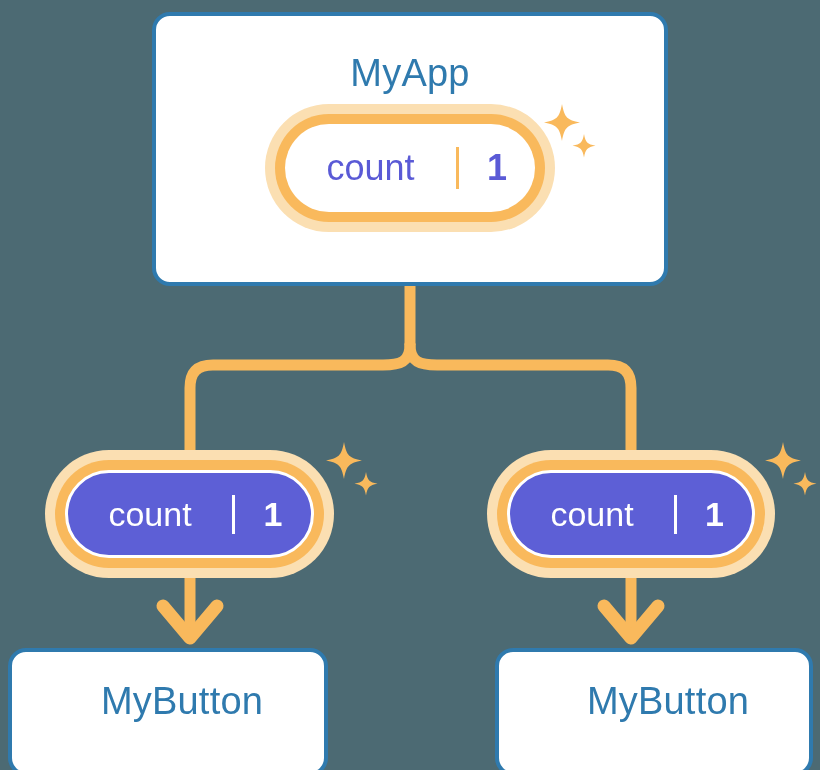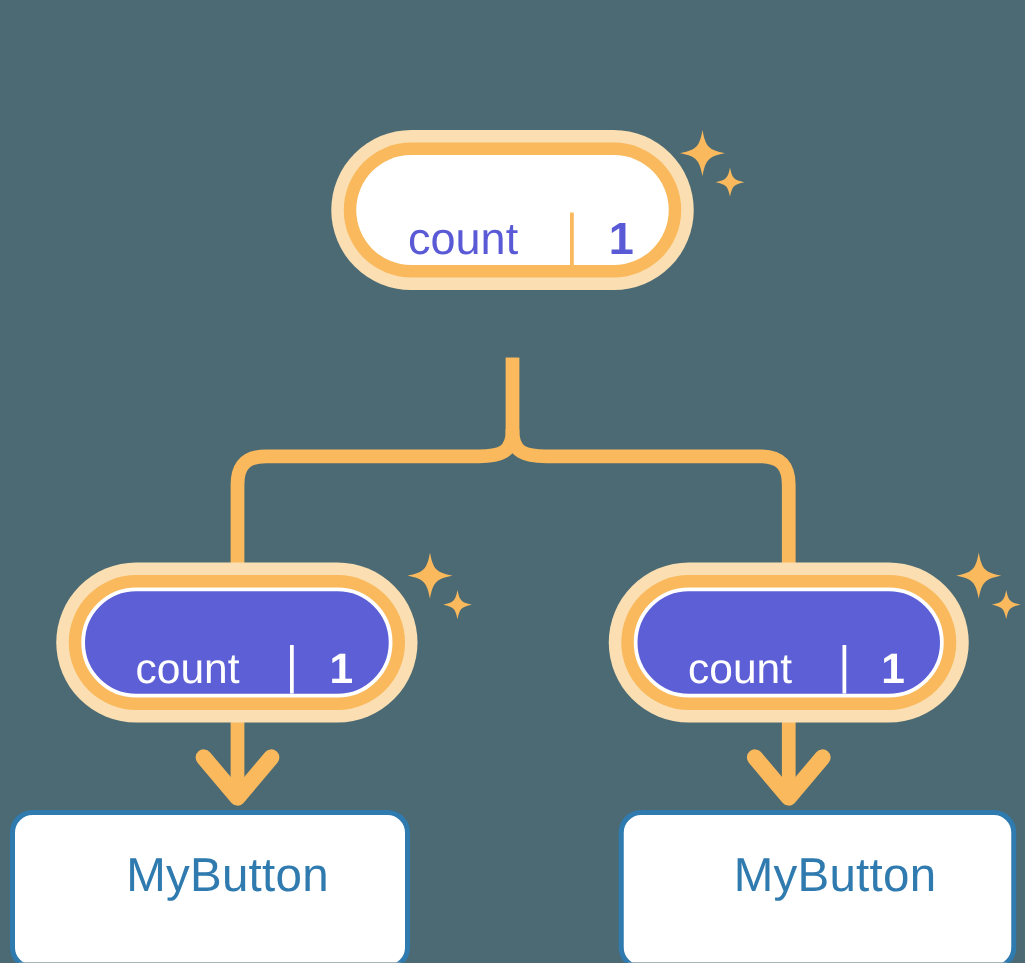--- a/index.html
+++ b/index.html
@@ -105,21 +105,21 @@
   }
   
   .pill-body {
     position: absolute;
     left: 20px;
     top: 20px;
     right: 20px;
     bottom: 20px;
     border-radius: 999px;
     display: flex;
-    align-items: flex-end;
+    align-items: center;
     overflow: hidden;
   }
   .pill-key, .pill-val {
     display: flex;
     align-items: center;
     justify-content: center;
     box-sizing: border-box;
     white-space: nowrap;
   }
 
@@ -199,20 +199,23 @@
 
     <path d="M 410 345 C 410 362, 420 365, 437 365 L 608 365 C 624 365, 631 372, 631 388 L 631 470" stroke="#f9b95c" stroke-width="11" fill="none" stroke-linecap="round" stroke-linejoin="round"></path>
 
     <path d="M 190 565 L 190 634" stroke="#f9b95c" stroke-width="11" fill="none"></path>
     <path d="M 163 606 L 190 638 L 217 606" stroke="#f9b95c" stroke-width="13" fill="none" stroke-linecap="round" stroke-linejoin="round"></path>
 
     <path d="M 631 565 L 631 634" stroke="#f9b95c" stroke-width="11" fill="none"></path>
     <path d="M 604 606 L 631 638 L 658 606" stroke="#f9b95c" stroke-width="13" fill="none" stroke-linecap="round" stroke-linejoin="round"></path>
   </svg>
 
+  <div class="comp-card" id="app-card">
+    <div class="comp-title">MyApp</div>
+  </div>
 
   <div class="pill-wrap" id="app-pill">
     <div class="pill-halo"></div>
     <div class="pill-ring"></div>
     <div class="pill-body">
       <div class="pill-key">count</div>
       <div class="pill-val">1</div>
     </div>
   </div>
 

